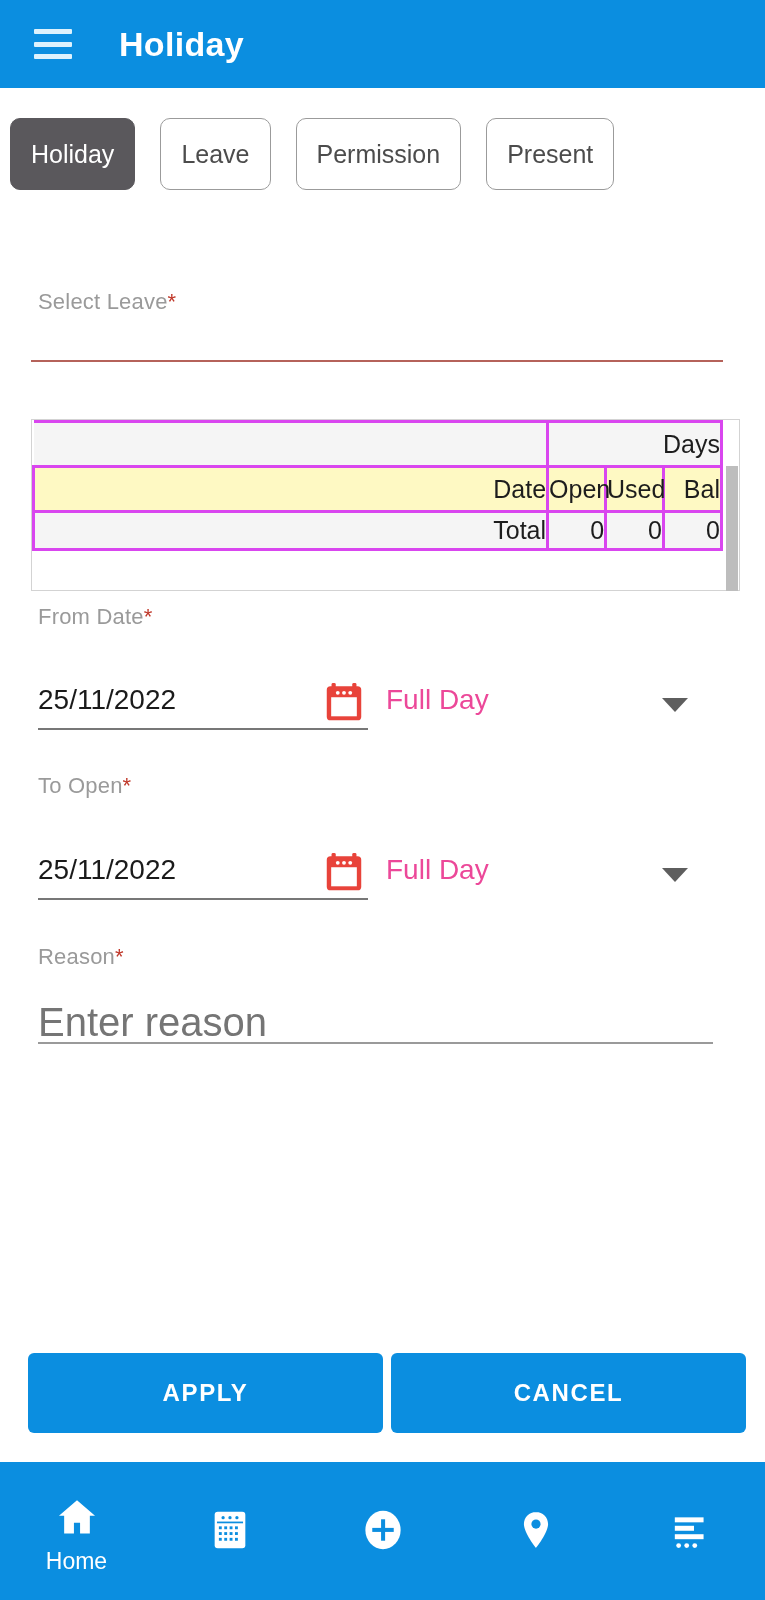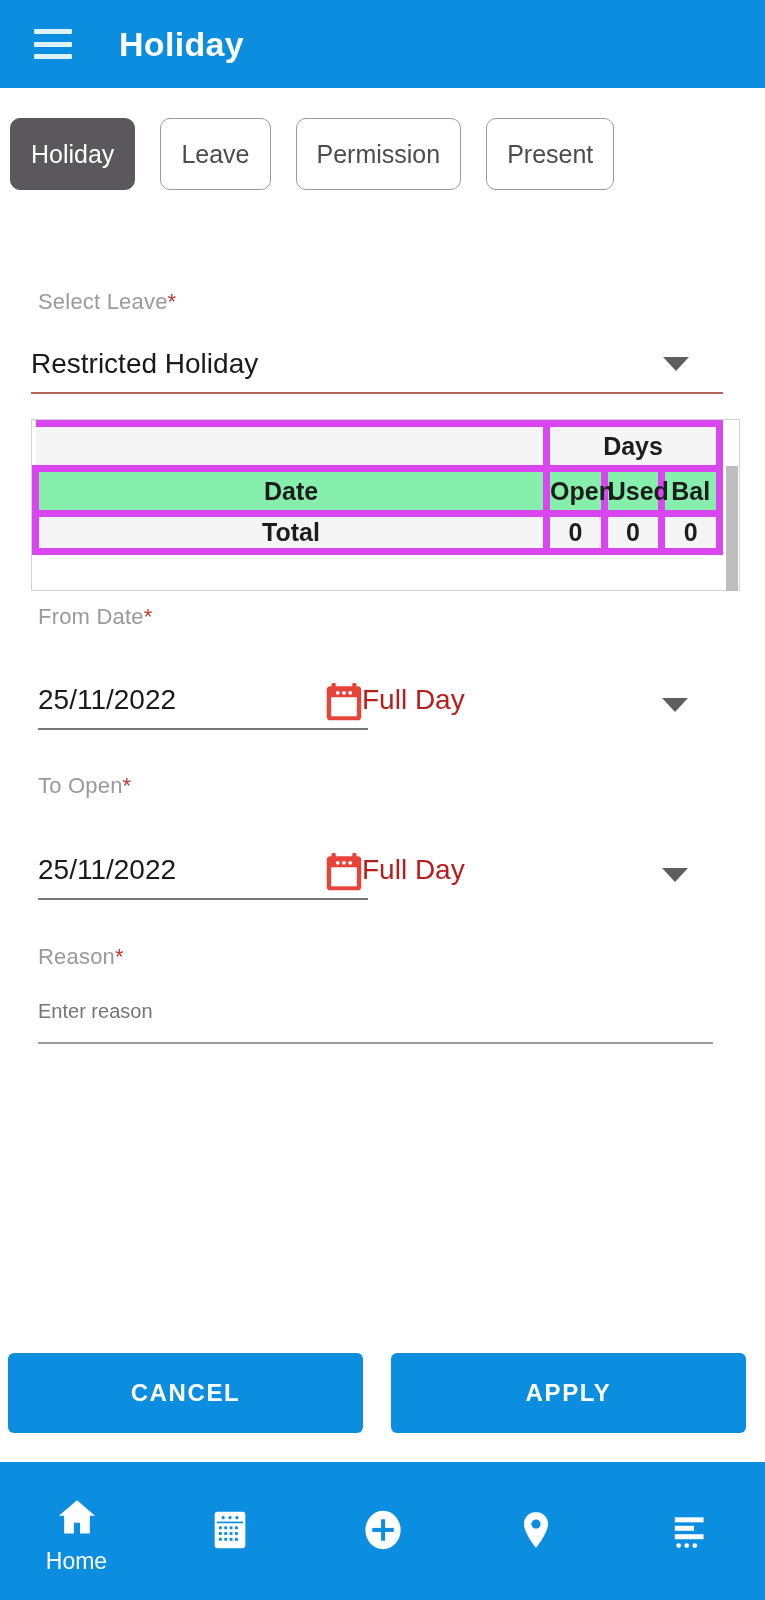--- a/index.html
+++ b/index.html
@@ -57,49 +57,49 @@
     border-top: 14px solid #5e5e5e;
   }
 
   
   .table-wrap {
     position: absolute; left: 31px; top: 419px; width: 709px; height: 172px;
     border: 1px solid #d3d3d3; background: #fff;
   }
   table.balance { border-collapse: collapse; width: 691px; table-layout: fixed; }
   table.balance td, table.balance th {
-    border: 7px solid #d946ef; font-weight: bold; font-size: 25px;
-    text-align: center; color: #1d1d1d;
+    border: 3px solid #d946ef; font-weight: normal; font-size: 25px;
+    text-align: right; color: #1d1d1d;
   }
   .row-days td { background: #f5f5f5; height: 45px; }
-  .row-head td { background: #86efac; height: 45px; color: #111; }
+  .row-head td { background: #fef9c3; height: 45px; color: #111; }
   .row-data td { background: #ffffff; height: 57px; color: #6e6e6e; font-size: 24px; }
   .row-total td { background: #f5f5f5; height: 38px; color: #2d8fd0; font-size: 24px; }
   .col-date { width: 337px; }
   .col-n { width: 114px; }
   .date-range { line-height: 1.15; }
   .vscroll {
     position: absolute; right: 1px; top: 46px; width: 12px; height: 125px;
     background: #bdbdbd;
   }
   .vscroll-track {
     position: absolute; right: 1px; top: 1px; width: 12px; height: 45px; background: #fff;
   }
 
   
   .date-row { position: absolute; left: 0; width: 765px; }
   .date-val { position: absolute; left: 38px; font-size: 28px; color: #1a1a1a; }
   .date-underline { position: absolute; left: 38px; width: 330px; height: 2px; background: #777; }
   .cal-icon { position: absolute; left: 322px; width: 44px; height: 44px; }
-  .fullday { position: absolute; left: 362px; font-size: 28px; color: #b91c1c; }
+  .fullday { position: absolute; left: 386px; font-size: 28px; color: #ec4899; }
   .dd-caret { position: absolute; left: 662px; }
 
   
   .reason-input {
-    position: absolute; left: 38px; font-size: 20px; color: #a16207;
+    position: absolute; left: 38px; font-size: 40px; color: #a16207;
     background: transparent; border: none; outline: none; width: 670px;
   }
   .reason-underline { position: absolute; left: 38px; width: 675px; height: 2px; background: #9a9a9a; }
 
   
   .btnbar { position: absolute; left: 0; top: 1353px; width: 765px; height: 80px; display: flex; }
   .bigbtn {
     height: 80px; background: #0b8ee0; border-radius: 6px; color: #ffffff;
     font-size: 24px; font-weight: bold; letter-spacing: 1.6px;
     display: flex; align-items: center; justify-content: center; cursor: pointer;
@@ -139,24 +139,20 @@
     <div class="pill">Leave</div>
     <div class="pill">Permission</div>
     <div class="pill">Present</div>
   </div>
 
   <div class="field-label" style="left:38px; top:289px;">
     <span>Select Leave</span><span class="req">*</span>
   </div>
 
   <div class="select-row" style="top:348px;">
-    <div style="display:flex; align-items:center; justify-content:space-between;">
-      <div class="select-value">Restricted Holiday</div>
-      <div class="caret" style="margin-right:34px;"></div>
-    </div>
     <div class="select-underline"></div>
   </div>
 
   <div class="table-wrap">
     <table class="balance">
       <tbody>
           <tr class="row-days">
         <td class="col-date" style="border-left:none;"></td>
         <td class="col-n" colspan="3">Days</td>
       </tr>
@@ -220,22 +216,22 @@
     <div class="dd-caret caret" style="top:18px;"></div>
   </div>
 
   <div class="field-label" style="left:38px; top:944px;">
     <span>Reason</span><span class="req">*</span>
   </div>
   <input class="reason-input" type="text" style="top: 1000px;" placeholder="Enter reason">
   <div class="reason-underline" style="top:1042px;"></div>
 
   <div class="btnbar">
+    <button class="bigbtn" id="apply-btn">APPLY</button>
     <button class="bigbtn" id="cancel-btn">CANCEL</button>
-    <button class="bigbtn" id="apply-btn">APPLY</button>
   </div>
 
   <div class="bottomnav">
 
     <div class="navitem">
       <svg class="nav-ico" viewBox="0 0 24 24">
         <path d="M12 3.2 2.6 11.3h2.7v9.3h5.1v-5.6h3.2v5.6h5.1v-9.3h2.7z" fill="#ffffff"></path>
       </svg>
       <div class="navlabel">Home</div>
     </div>

